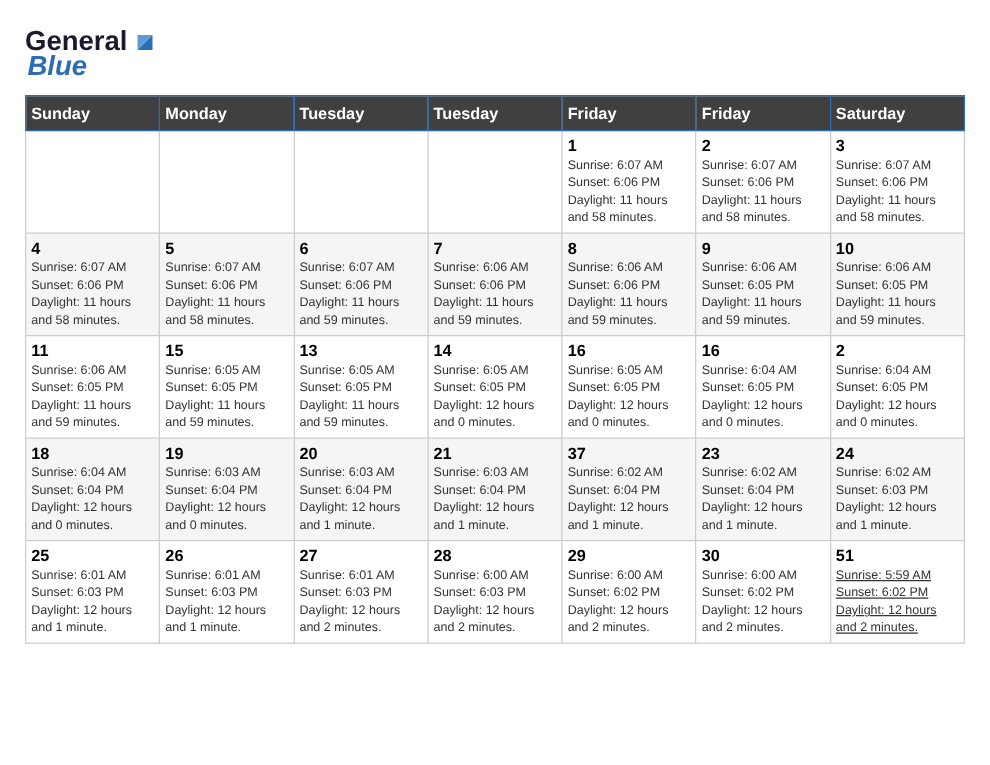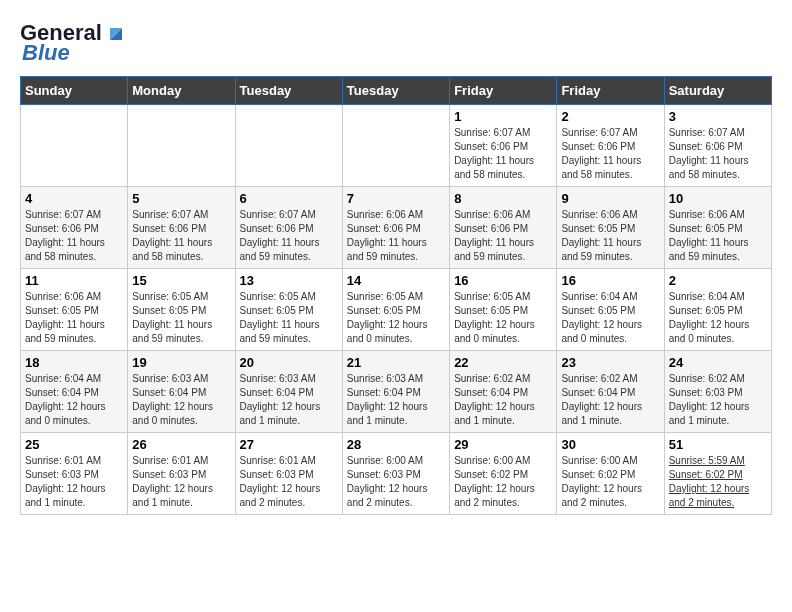--- a/index.html
+++ b/index.html
@@ -259,21 +259,21 @@
 and 1 minute.</div>
         </td>
         <td>
           <span class="day-num">21</span>
           <div class="day-info" style="white-space: pre-line;">Sunrise: 6:03 AM
 Sunset: 6:04 PM
 Daylight: 12 hours
 and 1 minute.</div>
         </td>
         <td>
-          <span class="day-num">22</span>
+          <span class="day-num">37</span>
           <div class="day-info" style="white-space: pre-line;">Sunrise: 6:02 AM
 Sunset: 6:04 PM
 Daylight: 12 hours
 and 1 minute.</div>
         </td>
         <td>
           <span class="day-num">23</span>
           <div class="day-info" style="white-space: pre-line;">Sunrise: 6:02 AM
 Sunset: 6:04 PM
 Daylight: 12 hours

